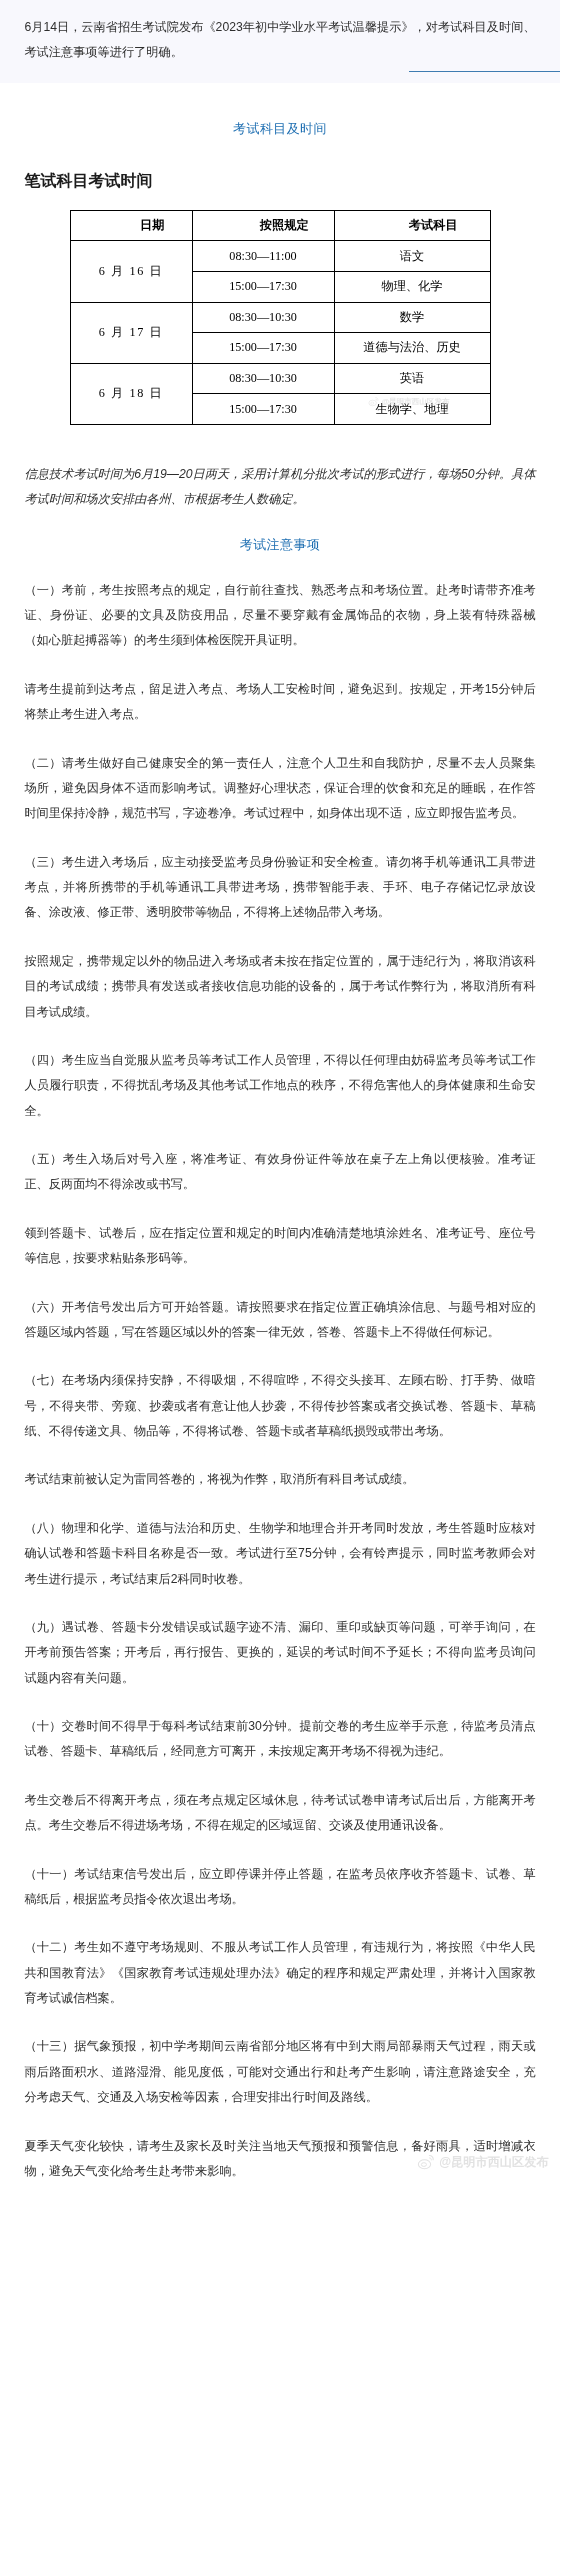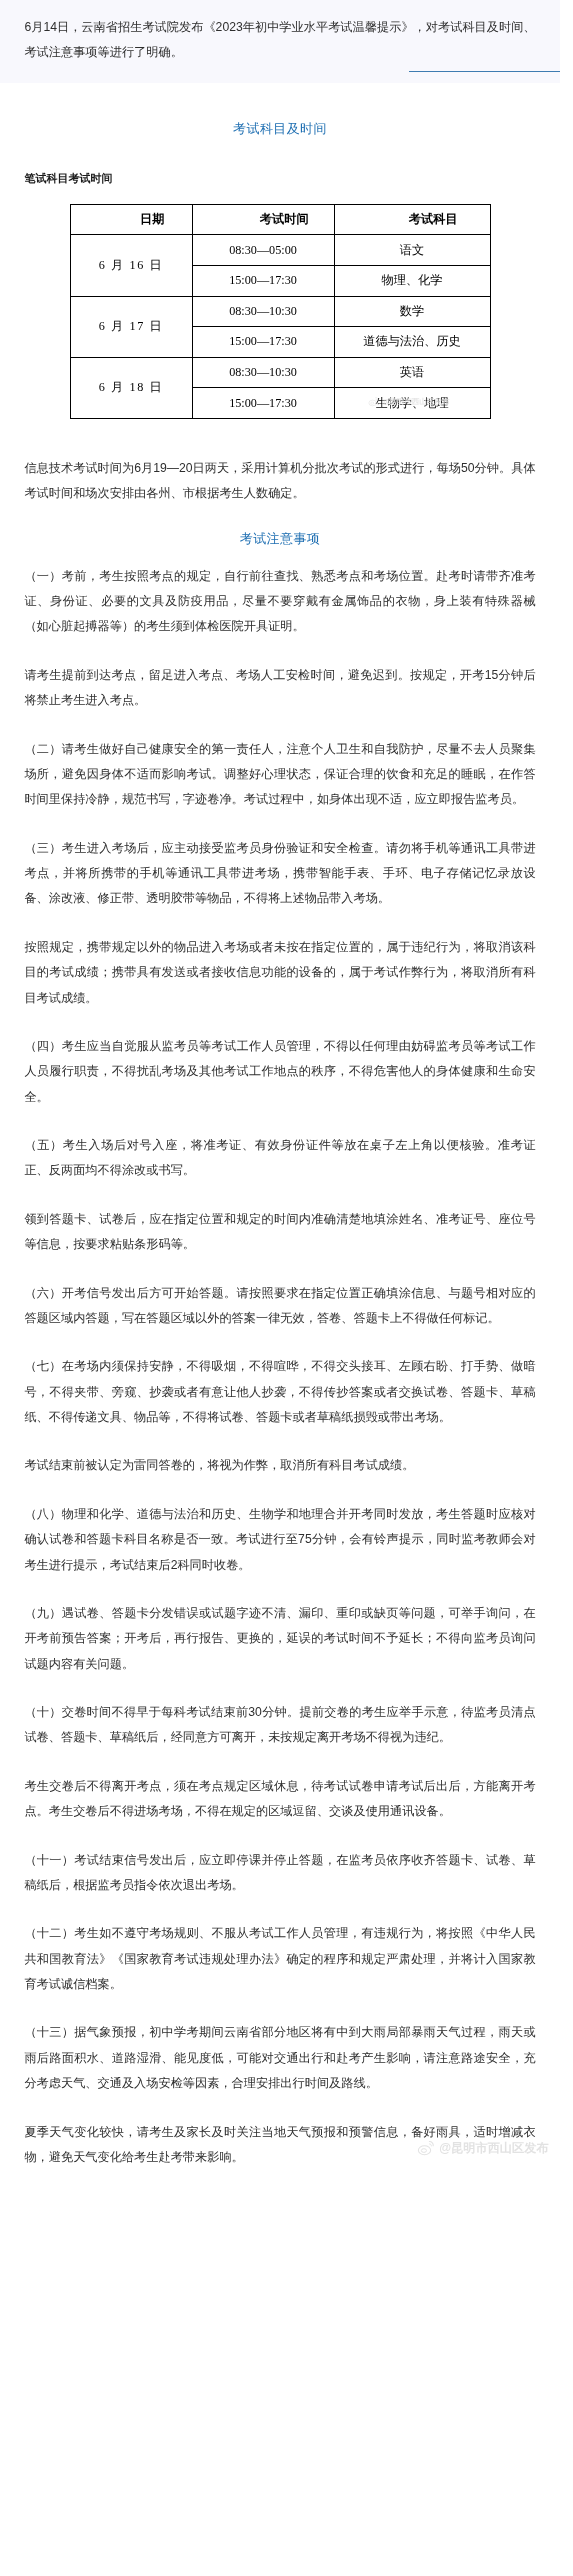--- a/index.html
+++ b/index.html
@@ -48,21 +48,21 @@
   .section-heading {
     text-align: center;
     color: #1f6fb2;
     font-size: 13px;
     font-weight: normal;
     margin: 37px 0 0 0;
     letter-spacing: 0.4px;
   }
 
   .sub-heading {
-    font-size: 11px;
+    font-size: 16px;
     font-weight: bold;
     color: #1c1c1c;
     margin: 33px 0 0 24.4px;
   }
 
   
   .table-wrap {
     margin: 18px 0 0 0;
     display: flex;
     justify-content: center;
@@ -140,29 +140,29 @@
   <div class="table-wrap">
     <table class="exam-table">
       <colgroup>
         <col class="col-date">
           <col class="col-time">
           <col class="col-subj">
       </colgroup>
       <thead>
         <tr>
           <th>日期</th>
-          <th>考试时间</th>
+          <th>按照规定</th>
           <th>考试科目</th>
         </tr>
       </thead>
       <tbody>
 
         <tr>
           <td class="date-cell" rowspan="2">6 月 16 日</td>
-          <td>08:30—05:00</td>
+          <td>08:30—11:00</td>
           <td>语文</td>
         </tr>
         <tr>
           <td>15:00—17:30</td>
           <td>物理、化学</td>
         </tr>
 
         <tr>
           <td class="date-cell" rowspan="2">6 月 17 日</td>
           <td>08:30—10:30</td>
@@ -189,27 +189,27 @@
   <div class="wm wm-table">
     <svg class="wm-svg" width="18" height="18" viewBox="0 0 24 24">
       <ellipse cx="10" cy="15" rx="8.2" ry="6" fill="none" stroke="#e2e2e2" stroke-width="1.4"></ellipse>
       <ellipse cx="9.2" cy="15.4" rx="3.4" ry="2.5" fill="none" stroke="#e2e2e2" stroke-width="1.3"></ellipse>
       <path d="M16.5 3.4c3.2 0 5.6 2.6 5.1 5.7" fill="none" stroke="#e2e2e2" stroke-width="1.4" stroke-linecap="round"></path>
       <path d="M16.8 6.6c1.5 0 2.6 1.2 2.4 2.7" fill="none" stroke="#e2e2e2" stroke-width="1.3" stroke-linecap="round"></path>
     </svg>
     <span>@昆明市西山区发布</span>
   </div>
 
-  <div class="body-wrap" style="margin-top:37px;">
+  <div class="body-wrap" style="margin-top:37px;font-style:italic;">
     <p>信息技术考试时间为6月19—20日两天，采用计算机分批次考试的形式进行，每场50分钟。具体考试时间和场次安排由各州、市根据考生人数确定。</p>
   </div>
 
   <h2 class="section-heading" style="margin-top:20px;">考试注意事项</h2>
 
-  <div class="body-wrap" style="margin-top:16px;">
+  <div class="body-wrap" style="margin-top:24px;">
     <p>（一）考前，考生按照考点的规定，自行前往查找、熟悉考点和考场位置。赴考时请带齐准考证、身份证、必要的文具及防疫用品，尽量不要穿戴有金属饰品的衣物，身上装有特殊器械（如心脏起搏器等）的考生须到体检医院开具证明。</p>
     <p>请考生提前到达考点，留足进入考点、考场人工安检时间，避免迟到。按规定，开考15分钟后将禁止考生进入考点。</p>
     <p>（二）请考生做好自己健康安全的第一责任人，注意个人卫生和自我防护，尽量不去人员聚集场所，避免因身体不适而影响考试。调整好心理状态，保证合理的饮食和充足的睡眠，在作答时间里保持冷静，规范书写，字迹卷净。考试过程中，如身体出现不适，应立即报告监考员。</p>
     <p>（三）考生进入考场后，应主动接受监考员身份验证和安全检查。请勿将手机等通讯工具带进考点，并将所携带的手机等通讯工具带进考场，携带智能手表、手环、电子存储记忆录放设备、涂改液、修正带、透明胶带等物品，不得将上述物品带入考场。</p>
     <p>按照规定，携带规定以外的物品进入考场或者未按在指定位置的，属于违纪行为，将取消该科目的考试成绩；携带具有发送或者接收信息功能的设备的，属于考试作弊行为，将取消所有科目考试成绩。</p>
     <p>（四）考生应当自觉服从监考员等考试工作人员管理，不得以任何理由妨碍监考员等考试工作人员履行职责，不得扰乱考场及其他考试工作地点的秩序，不得危害他人的身体健康和生命安全。</p>
     <p>（五）考生入场后对号入座，将准考证、有效身份证件等放在桌子左上角以便核验。准考证正、反两面均不得涂改或书写。</p>
     <p>领到答题卡、试卷后，应在指定位置和规定的时间内准确清楚地填涂姓名、准考证号、座位号等信息，按要求粘贴条形码等。</p>
     <p>（六）开考信号发出后方可开始答题。请按照要求在指定位置正确填涂信息、与题号相对应的答题区域内答题，写在答题区域以外的答案一律无效，答卷、答题卡上不得做任何标记。</p>
     <p>（七）在考场内须保持安静，不得吸烟，不得喧哗，不得交头接耳、左顾右盼、打手势、做暗号，不得夹带、旁窥、抄袭或者有意让他人抄袭，不得传抄答案或者交换试卷、答题卡、草稿纸、不得传递文具、物品等，不得将试卷、答题卡或者草稿纸损毁或带出考场。</p>

